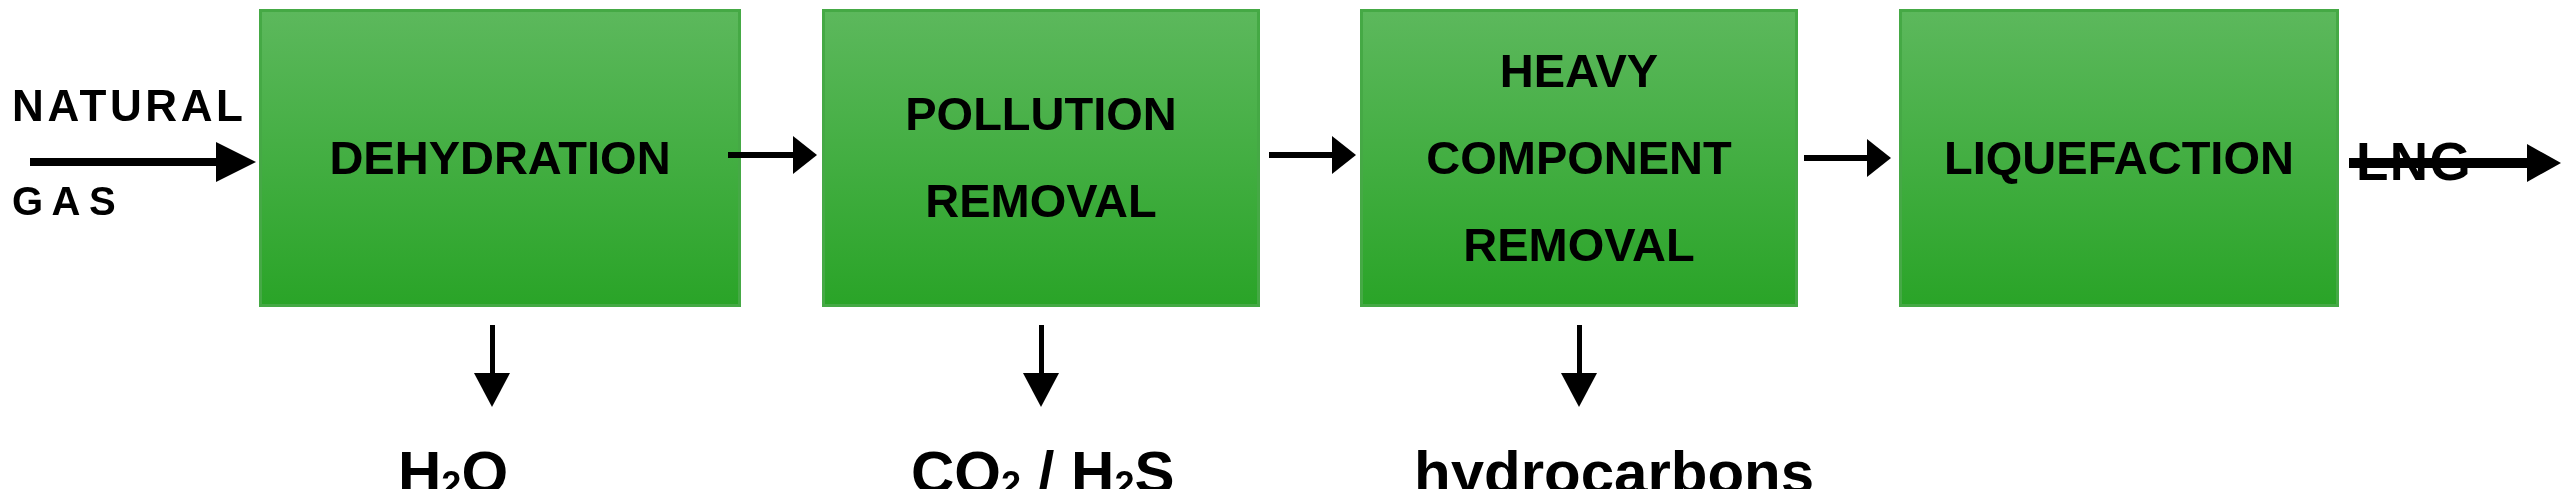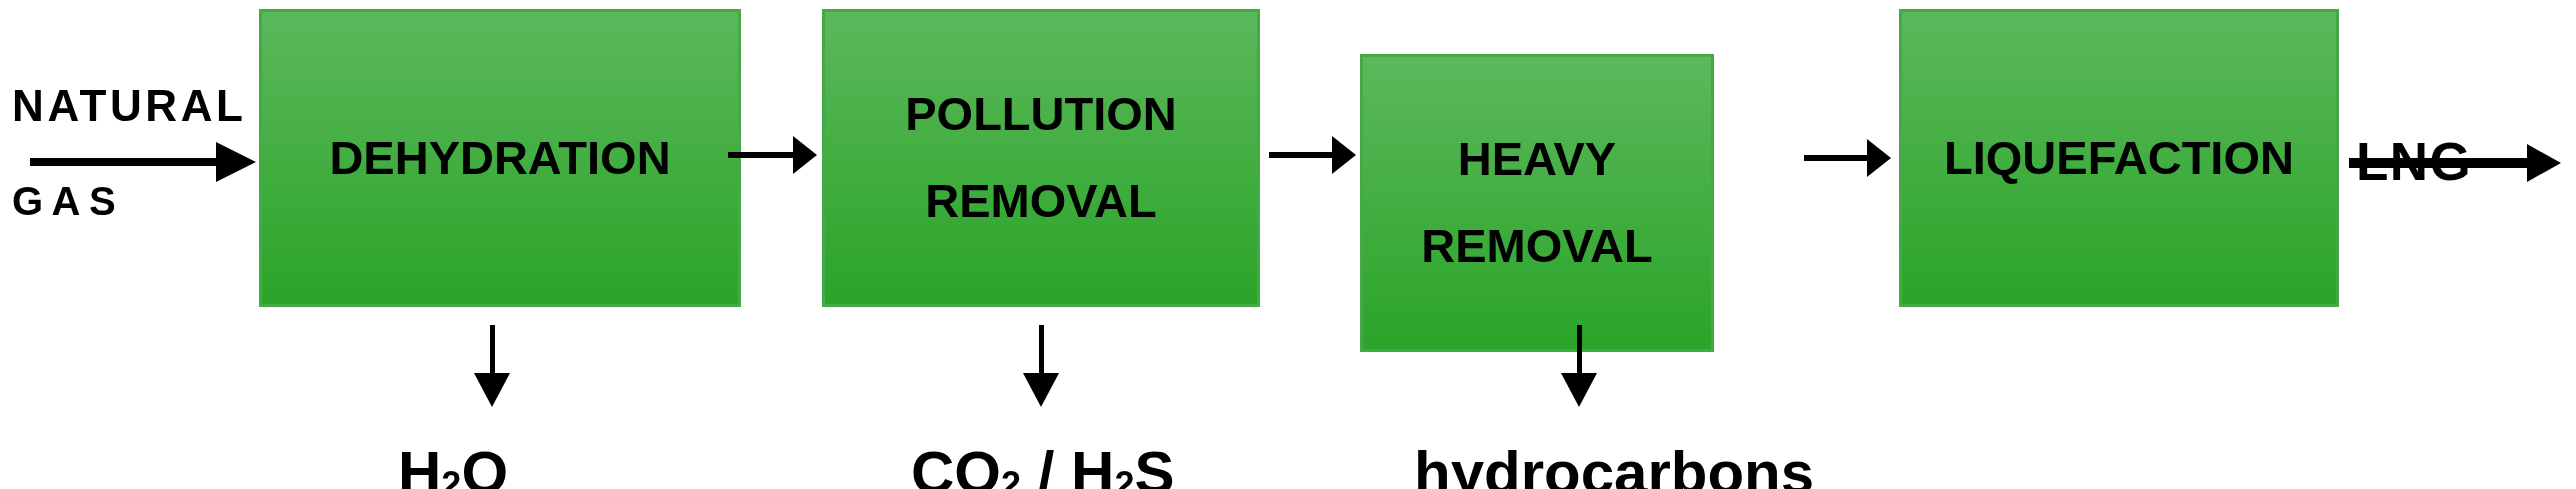--- a/index.html
+++ b/index.html
@@ -37,21 +37,21 @@
     align-items:center;
     justify-content:center;
     color:var(--text,#000);
     font-weight:bold;
     font-size:47px;
     line-height:1.85;
     text-align:center;
   }
   .box1{left:259px;  width:482px;}
   .box2{left:822px; width:438px;}
-  .box3{left:1360px; width:354px;margin-top:45px;}
+  .box3{left:1360px; width:438px;}
   .box4{left:1899px; width:440px;}
   
   .arrow-h{
     position:absolute;
     display:flex;
     align-items:center;
     transform:translateY(-50%);
   }
   .arrow-h .shaft{background:var(--arrow,#000);}
   .arrow-h .head{
@@ -116,20 +116,21 @@
     <div>REMOVAL</div>
   </div>
 
   <div class="arrow-h" style="left:1269px;top:155px;">
     <div class="shaft" style="width:63px;height:5.7px;"></div>
     <div class="head" style="border-top-width:19px;border-bottom-width:19px;border-left-width:24px;"></div>
   </div>
 
   <div class="pbox box3">
     <div>HEAVY</div>
+    <div>COMPONENT</div>
     <div>REMOVAL</div>
   </div>
 
   <div class="arrow-h" style="left:1804px;top:158px;">
     <div class="shaft" style="width:63px;height:5.7px;"></div>
     <div class="head" style="border-top-width:19px;border-bottom-width:19px;border-left-width:24px;"></div>
   </div>
 
   <div class="pbox box4">
     <div>LIQUEFACTION</div>

